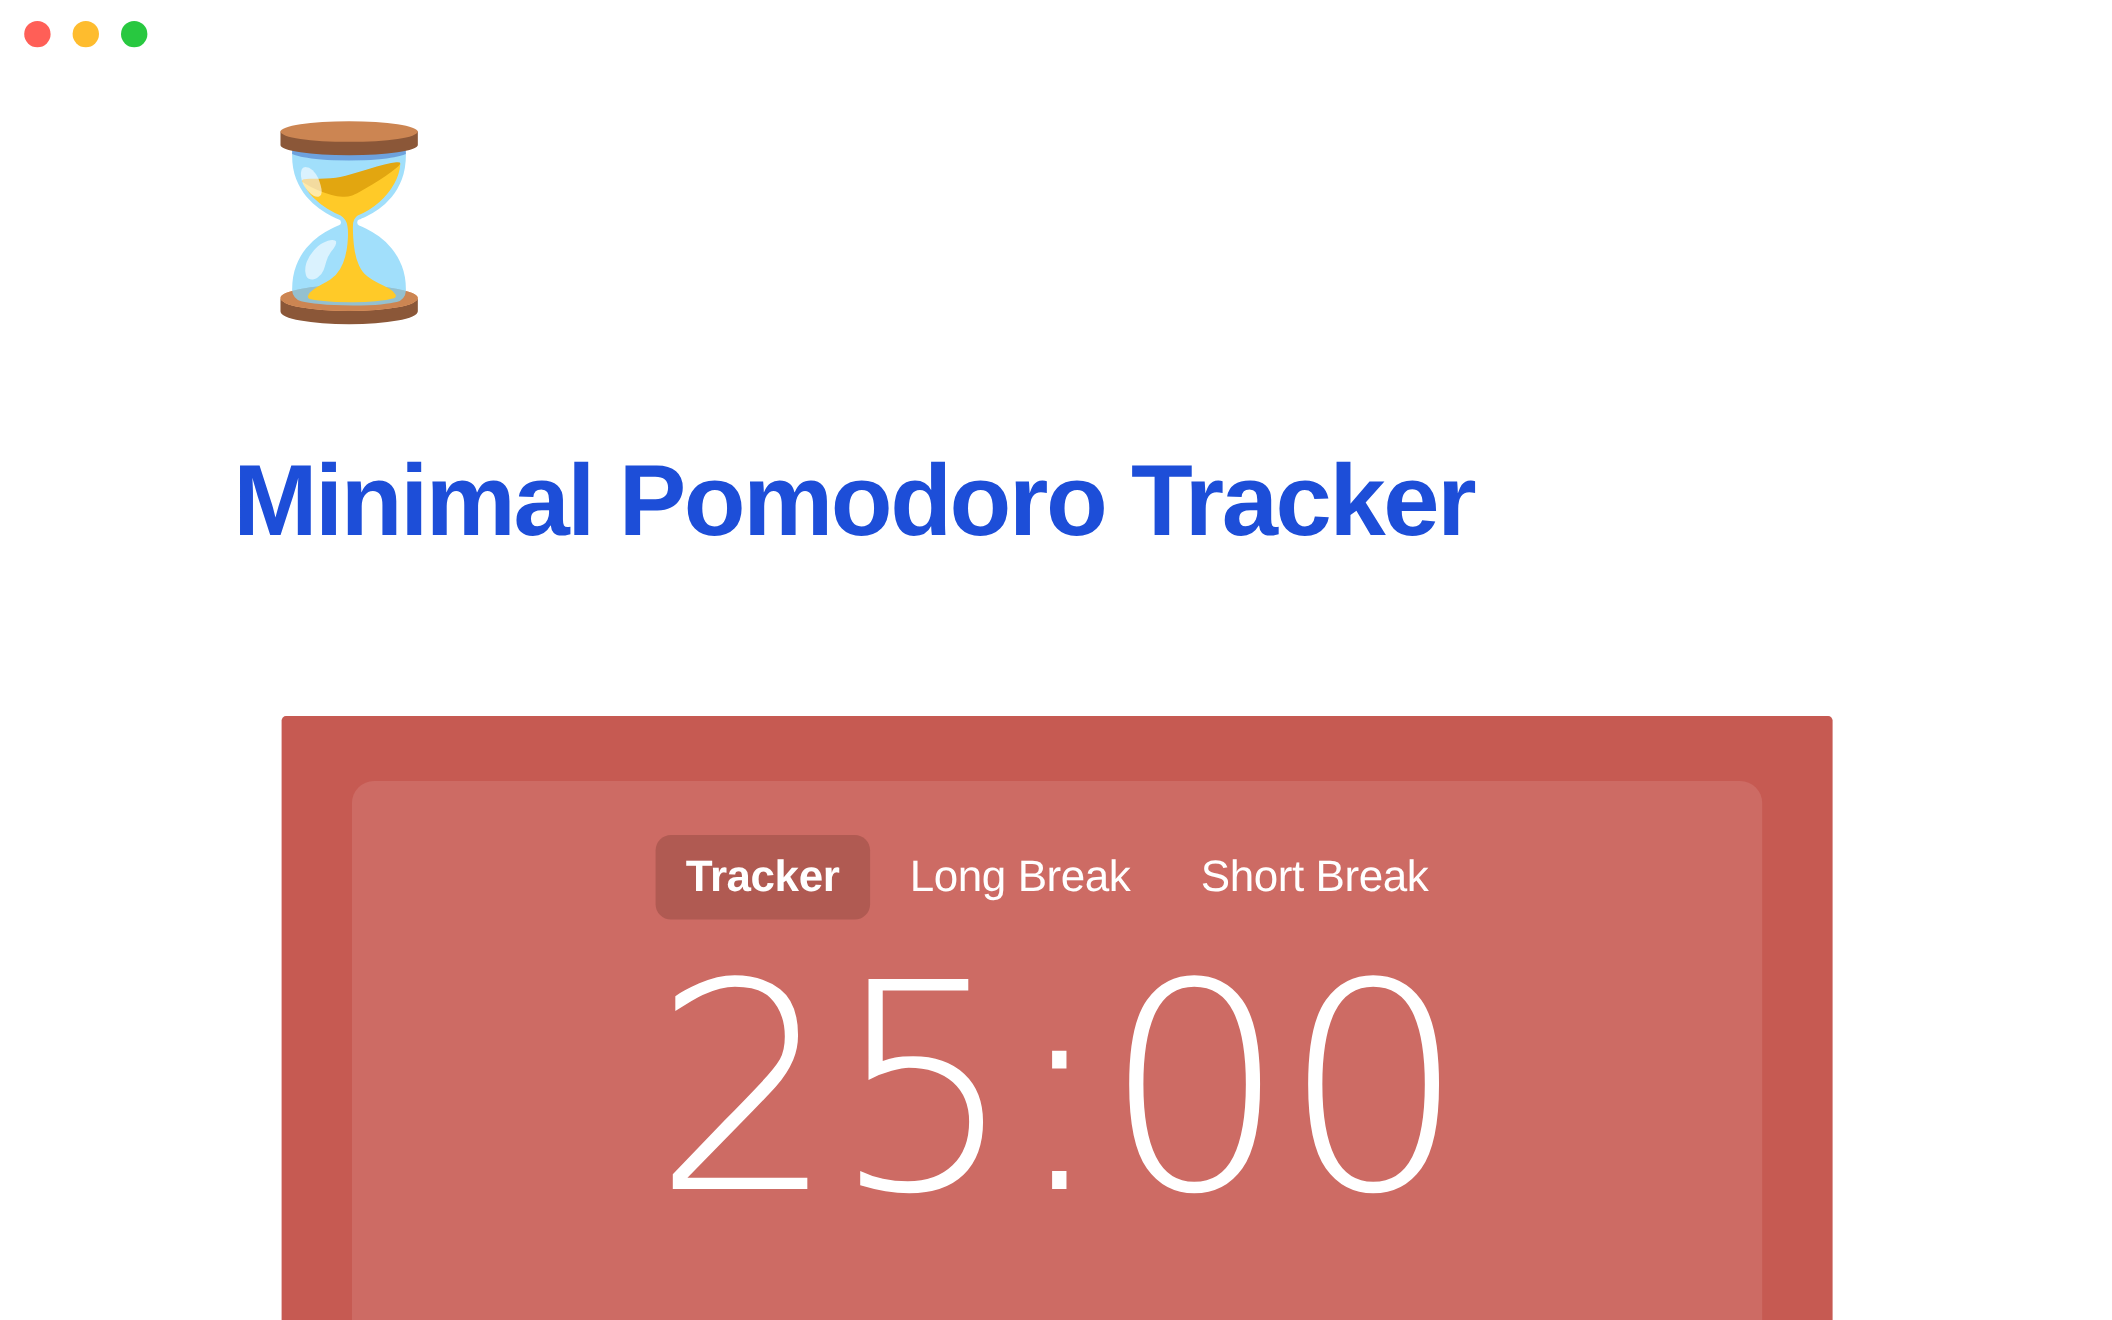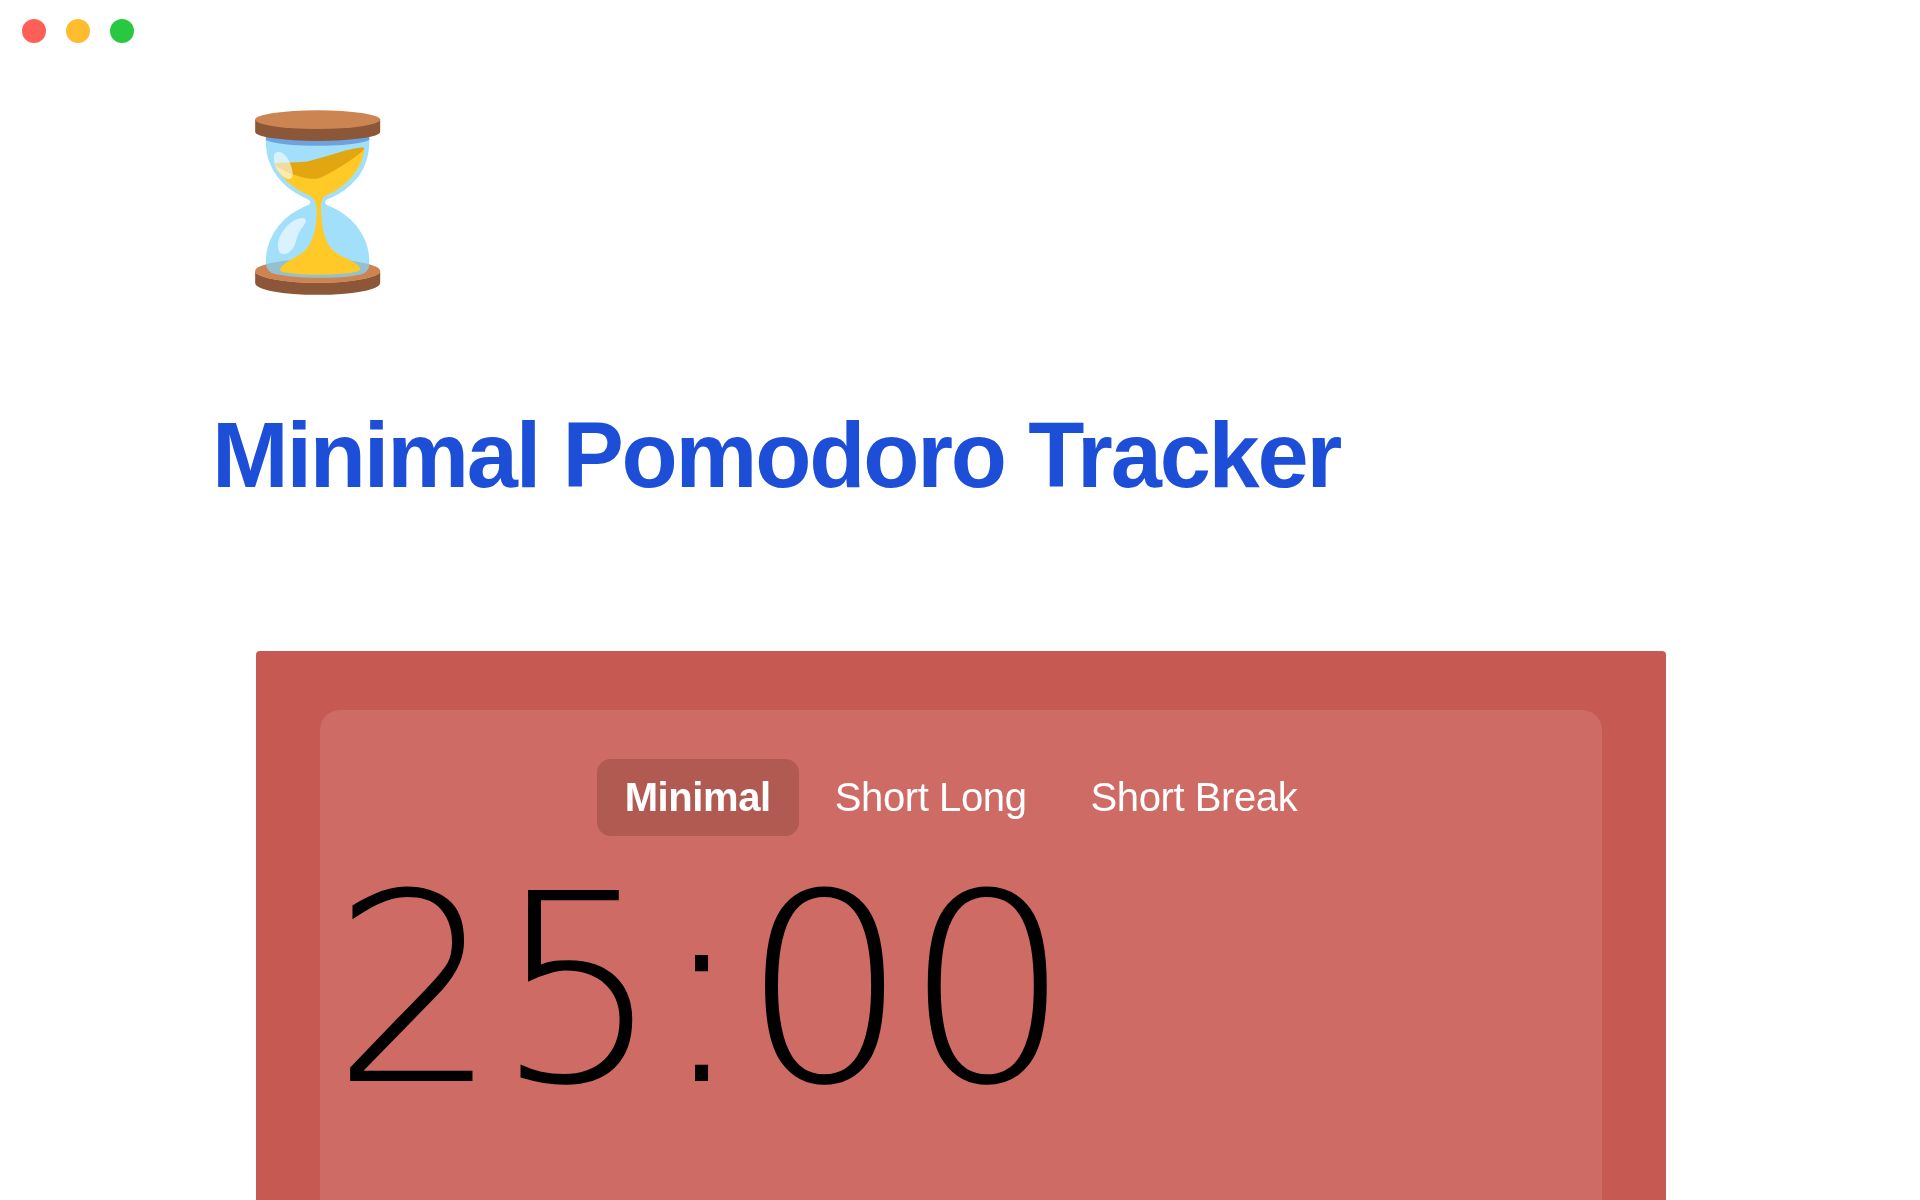--- a/index.html
+++ b/index.html
@@ -123,28 +123,27 @@
     background: #b05a52;
     font-weight: bold;
   }
 
   
   .timer-readout {
     position: absolute;
     top: 150px;
     left: 0;
     width: 100%;
-    text-align: left;
+    text-align: center;
     font-size: 262px;
     line-height: 1;
     font-weight: 300;
-    color: #000000;
+    color: #ffffff;
     letter-spacing: -4px;
     font-family: "DejaVu Sans", sans-serif;
-    margin-left: 12px;
   }
 </style>
 </head>
 <body>
 
 <div class="page">
 
   <div class="window-chrome">
     <div class="traffic-lights">
       <span class="light close"></span>
@@ -154,22 +153,22 @@
   </div>
 
   <div class="hero-emoji">⏳</div>
 
   <h1 class="page-title">Minimal Pomodoro Tracker</h1>
 
   <div class="timer-card">
     <div class="timer-panel">
 
       <div class="mode-tabs">
-        <button class="mode-tab active">Minimal</button>
-        <button class="mode-tab">Short Long</button>
+        <button class="mode-tab active">Tracker</button>
+        <button class="mode-tab">Long Break</button>
         <button class="mode-tab">Short Break</button>
       </div>
 
       <div class="timer-readout">25:00</div>
 
     </div>
   </div>
 
 </div>
 

